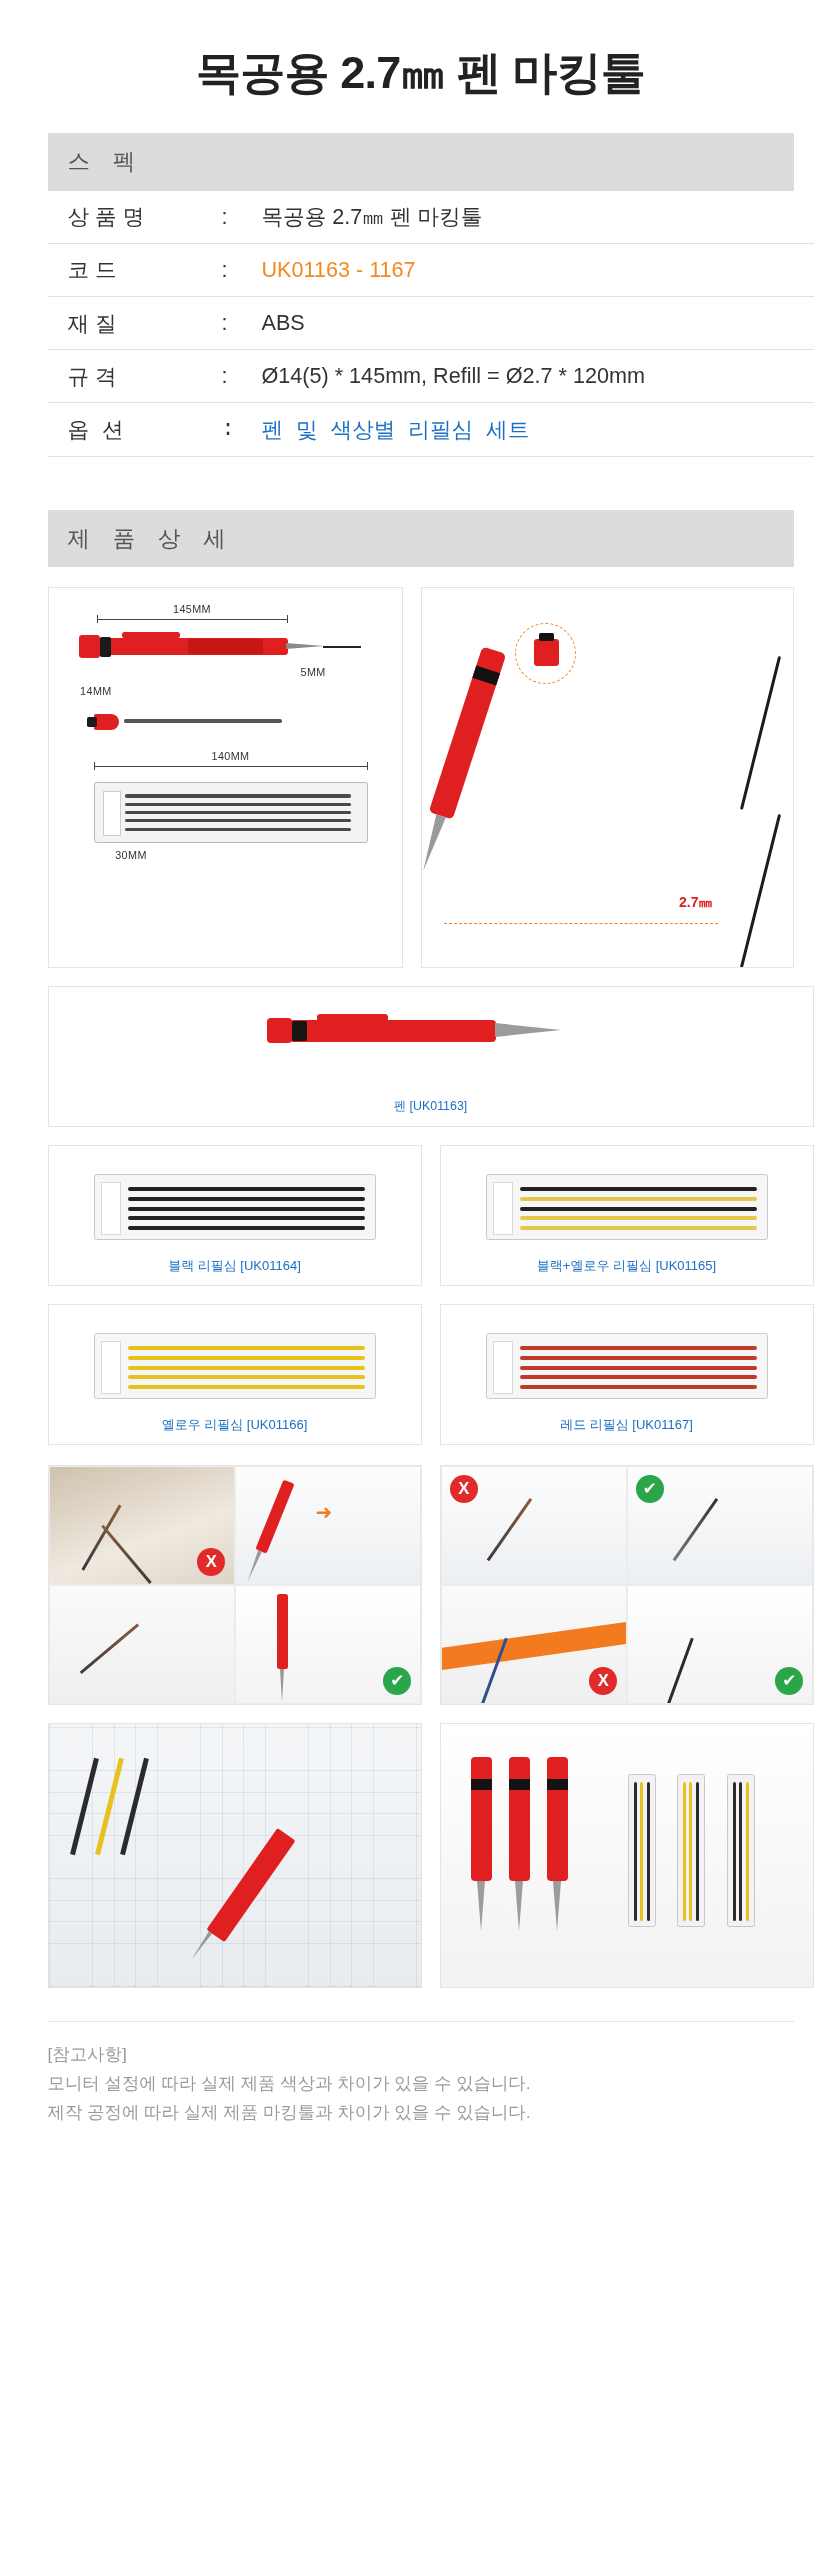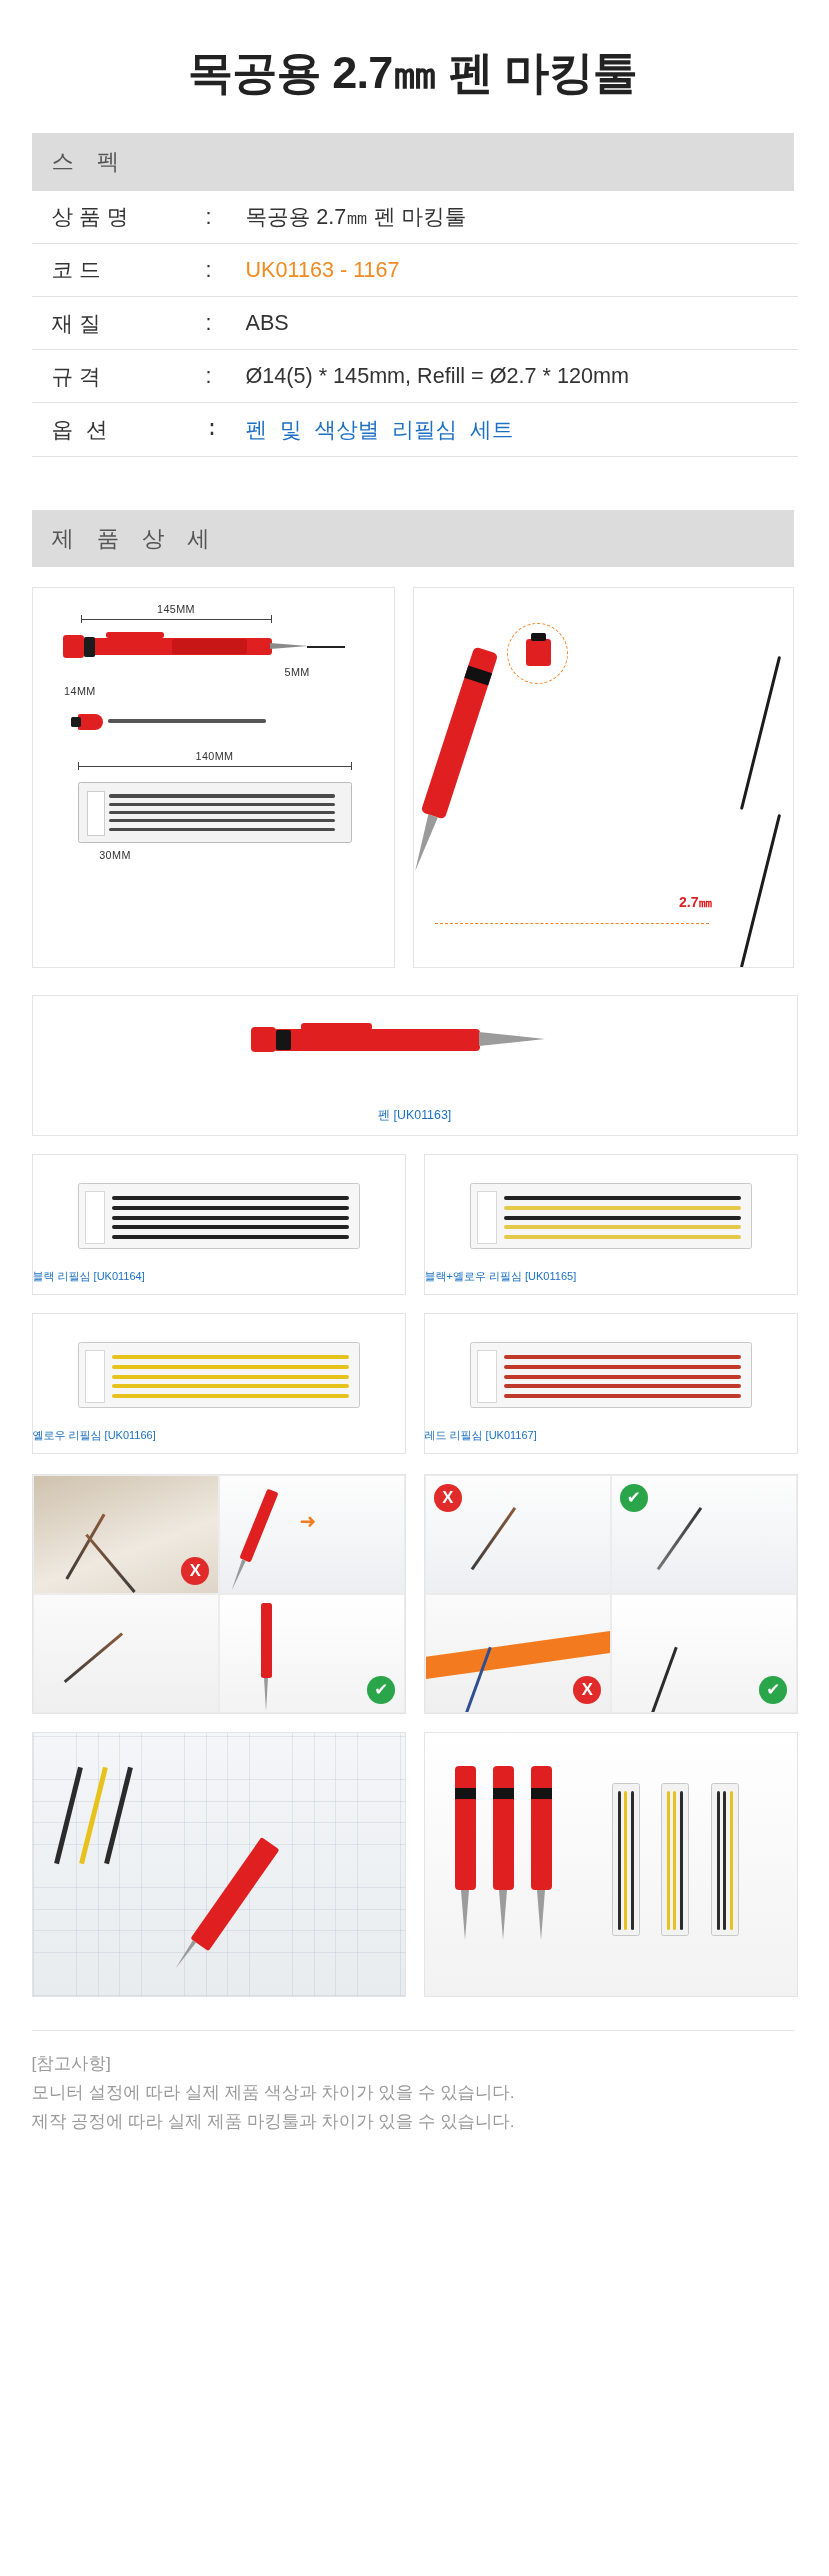--- a/index.html
+++ b/index.html
@@ -9,21 +9,21 @@
   }
   body {
     width: 829px;
     font-family: "Liberation Sans", "DejaVu Sans", sans-serif;
     color: #333;
   }
   .page {
     width: 825px;
     min-height: 2576px;
     background: #ffffff;
-    padding: 0 0 33px 0;
+    padding: 0 0 33px 16px;
     position: relative;
   }
 
   
   .title-wrap {
     padding: 46px 0 33px 0;
     text-align: center;
   }
   .title {
     font-size: 45px;
@@ -273,21 +273,21 @@
     color: #e02020; font-size: 14px; font-weight: bold;
   }
   .rt-dash {
     position: absolute; left: 21.6px; bottom: 43px;
     width: 274px; height: 0.8px;
     border-top: 1.7px dashed #f58220;
   }
 
   
   .pen-row {
-    margin-top: 27px;
+    margin-top: 18px;
     border: 0.8px solid #e4e4e4;
     height: 141px;
     position: relative;
     width: 766px;
   }
   .pen-row .big-pen {
     position: absolute;
     left: 207px; top: 33px;
     width: 274px; height: 21.6px;
   }
@@ -347,21 +347,21 @@
   .refill-case .white {
     position: absolute; left: 6.6px; top: 6.6px;
     width: 20px; height: 53px; background: #fff; border: 0.8px solid #d8d8d8;
   }
   .refill-case i {
     position: absolute;
     left: 33px; width: 237px; height: 4.1px; border-radius: 2.5px;
   }
   .refill-label {
     position: absolute; bottom: 10px; left: 0; right: 0;
-    text-align: left; font-size: 11px; color: #1b6fc4;
+    text-align: center; font-size: 13px; color: #1b6fc4;
   }
 
   
   .desc {
     margin: 38px 31.5px 0 31.5px;
     font-size: 23px;
     color: #333;
     letter-spacing: -0.4px;
   }
 

